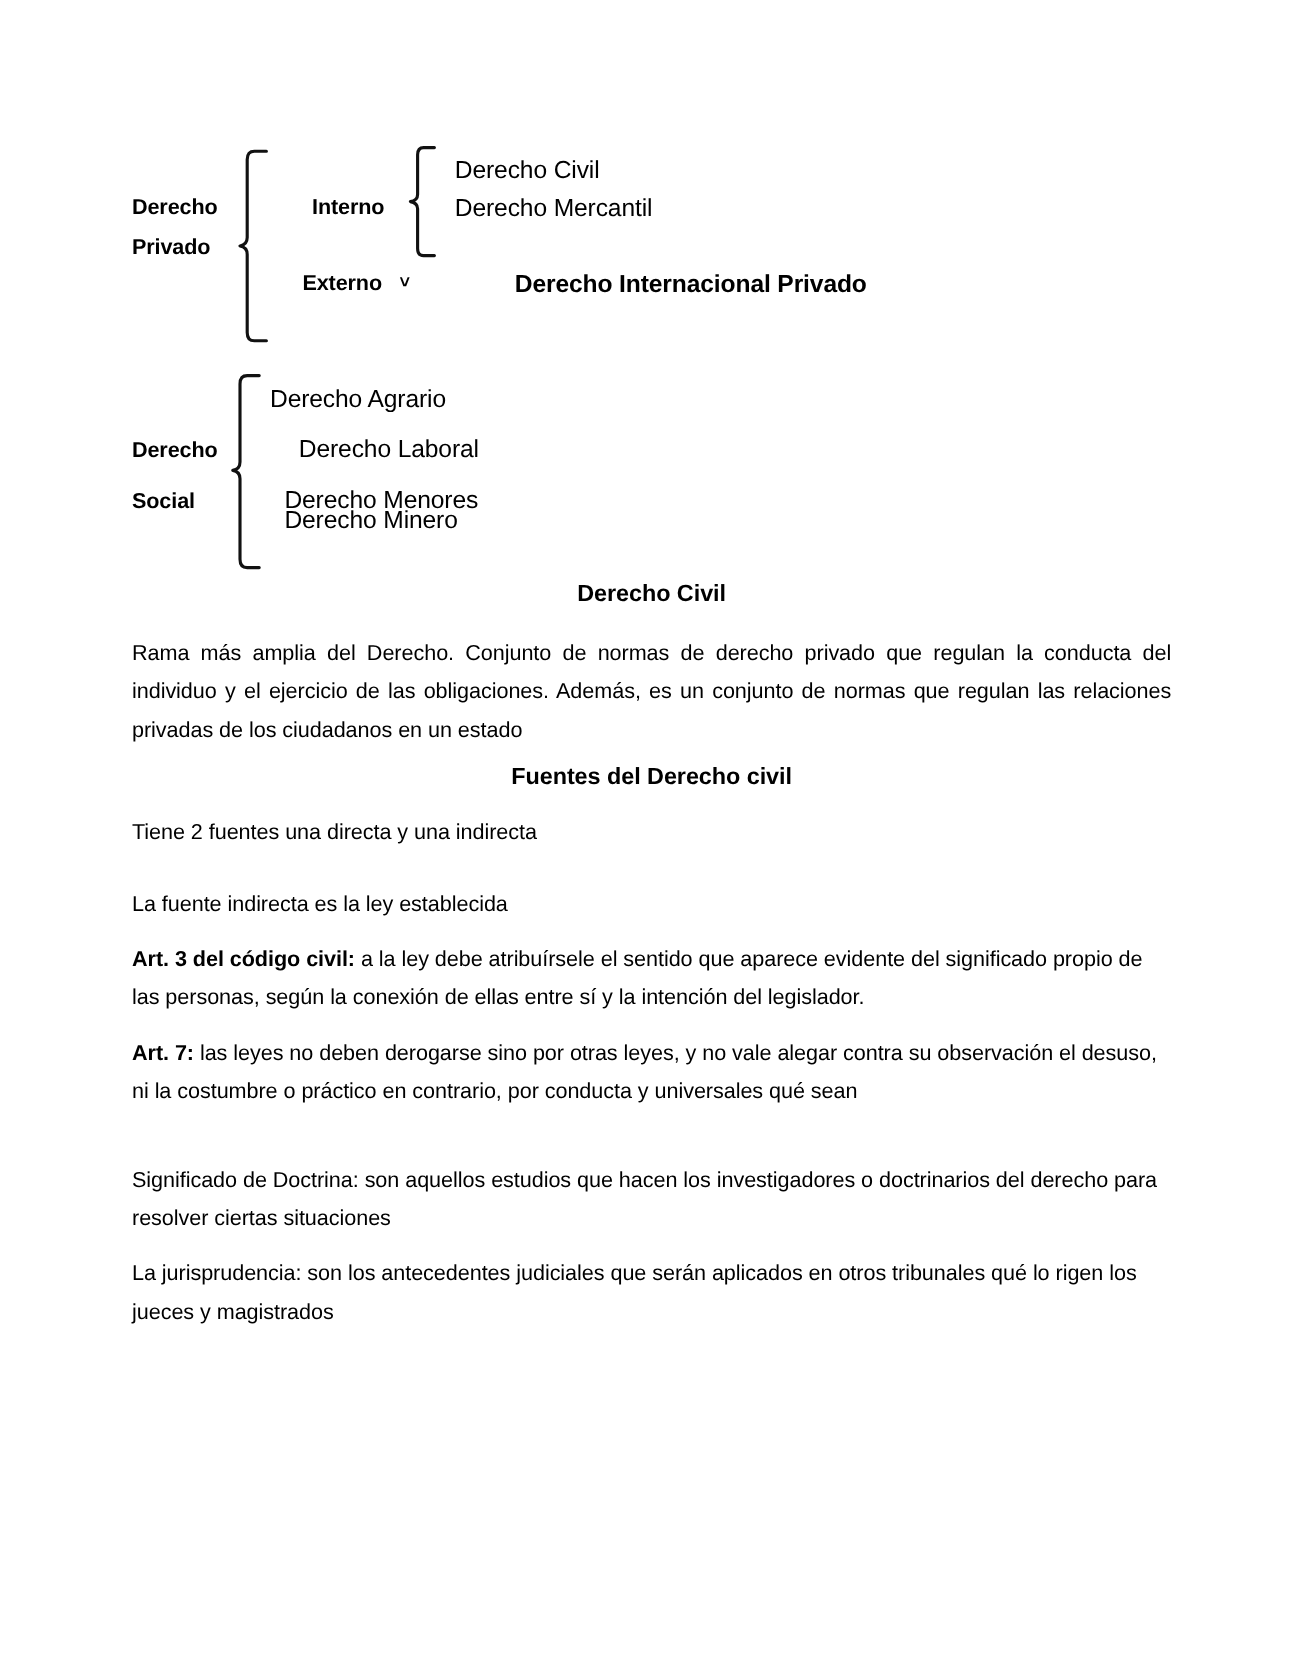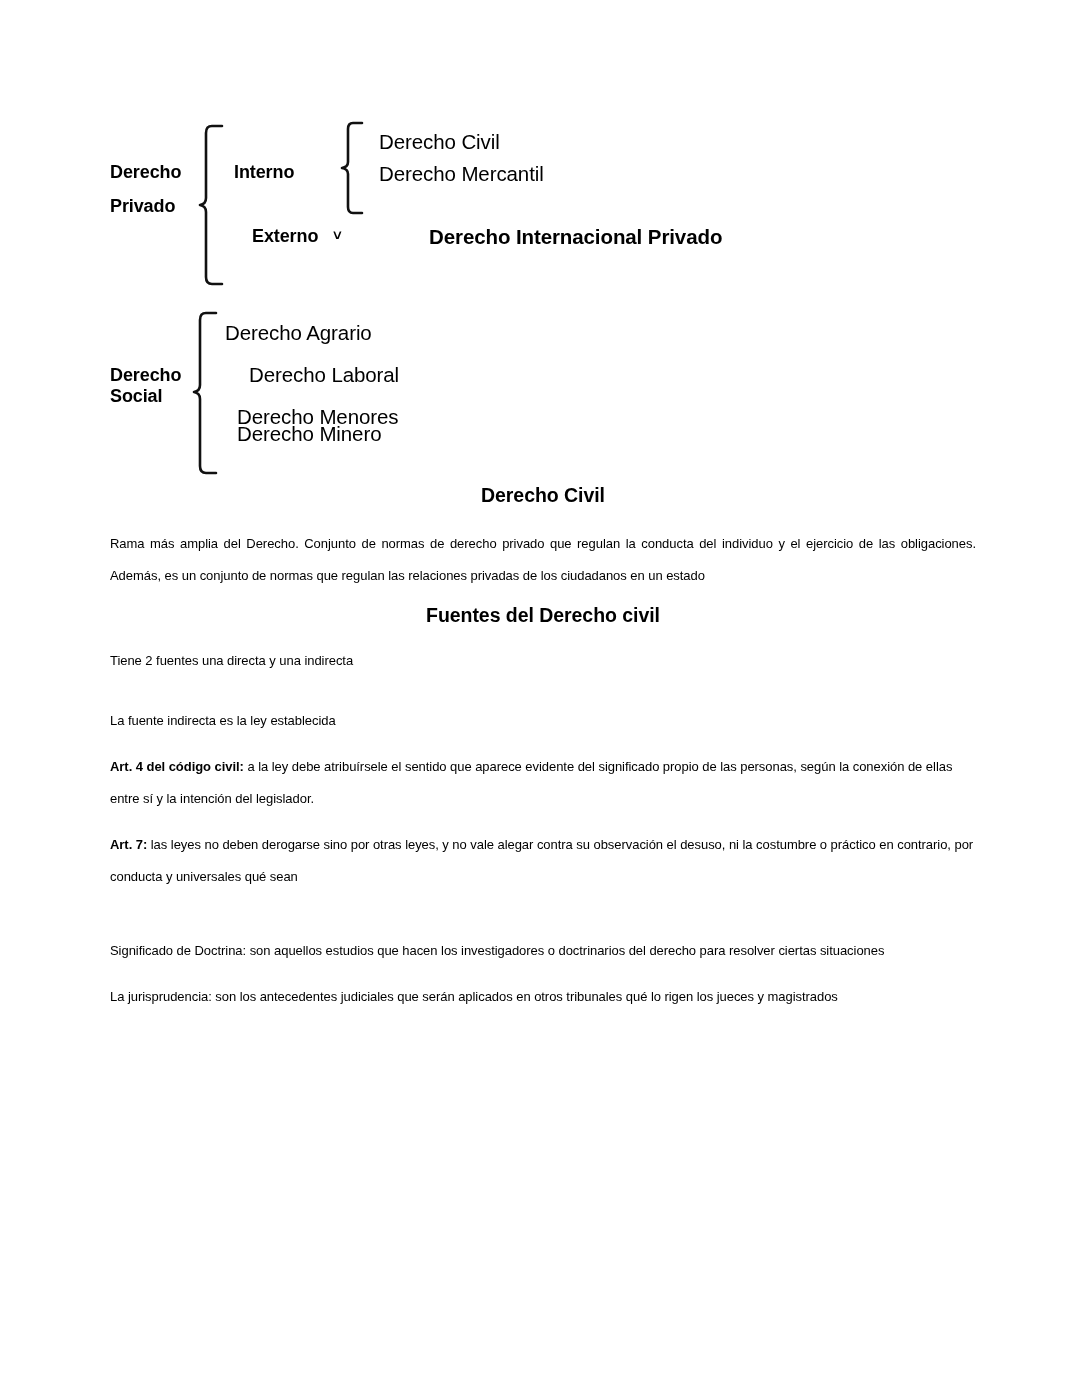--- a/index.html
+++ b/index.html
@@ -71,21 +71,21 @@
   }
   .heading {
     text-align: center;
     font-weight: bold;
     font-size: 19.5px;
     line-height: 1;
     margin: 0 0 0 0;
     letter-spacing: -0.05px;
   }
   .para {
-    font-size: 13px;
+    font-size: 18px;
     line-height: 32px;
     margin: 0;
     letter-spacing: -0.05px;
   }
   .para.justify {
     text-align: justify;
     text-align-last: left;
   }
   .para b { font-weight: bold; }
   .spacer-14 { height: 14px; }
@@ -102,41 +102,41 @@
 
     <div class="dg-label" style="left:110px; top:163px;">Derecho</div>
     <div class="dg-label" style="left:110px; top:197px;">Privado</div>
 
     <div class="brace" style="left:198px; top:124px;">
       <svg width="26" height="162" viewBox="0 0 26 162">
         <path d="M24 2 L14 2 Q8 2 8 9 L8 74 Q8 80 2 81 Q8 82 8 88 L8 153 Q8 160 14 160 L24 160" fill="none" stroke="#111111" stroke-width="2.6" stroke-linecap="round" stroke-linejoin="round"></path>
       </svg>
     </div>
 
-    <div class="dg-label" style="left:234px; top:163px;">Interno</div>
+    <div class="dg-label" style="left:260px; top:163px;">Interno</div>
 
     <div class="dg-label" style="left:252px; top:227px;">Externo</div>
     <div class="caret" style="left:333px; top:228px;">˅</div>
 
     <div class="brace" style="left:340px; top:121px;">
       <svg width="24" height="94" viewBox="0 0 24 94">
         <path d="M22 2 L13 2 Q8 2 8 8 L8 41 Q8 46 2 47 Q8 48 8 53 L8 86 Q8 92 13 92 L22 92" fill="none" stroke="#111111" stroke-width="2.6" stroke-linecap="round" stroke-linejoin="round"></path>
       </svg>
     </div>
 
     <div class="dg-leaf" style="left:379px; top:132px;">Derecho Civil</div>
     <div class="dg-leaf" style="left:379px; top:164px;">Derecho Mercantil</div>
 
     <div class="dg-leaf" style="left:429px; top:227px;font-weight:bold;">Derecho Internacional Privado</div>
   </div>
 
   <div class="diagram">
 
     <div class="dg-label" style="left:110px; top:366px;">Derecho</div>
-    <div class="dg-label" style="left:110px; top:387px;">Social</div>
+    <div class="dg-label" style="left:110px; top:408px;">Social</div>
 
     <div class="brace" style="left:192px; top:311px;">
       <svg width="26" height="164" viewBox="0 0 26 164">
         <path d="M24 2 L14 2 Q8 2 8 9 L8 74 Q8 80 2 81 Q8 82 8 88 L8 155 Q8 162 14 162 L24 162" fill="none" stroke="#111111" stroke-width="2.6" stroke-linecap="round" stroke-linejoin="round"></path>
       </svg>
     </div>
 
     <div class="dg-leaf" style="left:225px; top:323px;">Derecho Agrario</div>
     <div class="dg-leaf" style="left:237px; top:365px;margin-left:12px;">Derecho Laboral</div>
     <div class="dg-leaf" style="left:237px; top:407px;">Derecho Menores</div>
@@ -161,21 +161,21 @@
 
     <div class="spacer-14"></div>
 
 
     <div class="spacer-14"></div>
 
     <p class="para">La fuente indirecta es la ley establecida</p>
 
     <div class="spacer-14"></div>
 
-    <p class="para"><b>Art. 4 del código civil:</b><span> a la ley debe atribuírsele el sentido que aparece evidente del significado propio de las personas, según la conexión de ellas entre sí y la intención del legislador.</span></p>
+    <p class="para"><b>Art. 3 del código civil:</b><span> a la ley debe atribuírsele el sentido que aparece evidente del significado propio de las personas, según la conexión de ellas entre sí y la intención del legislador.</span></p>
 
     <div class="spacer-14"></div>
 
     <p class="para"><b>Art. 7:</b><span> las leyes no deben derogarse sino por otras leyes, y no vale alegar contra su observación el desuso, ni la costumbre o práctico en contrario, por conducta y universales qué sean</span></p>
 
     <div class="spacer-14"></div>
 
 
     <div class="spacer-14"></div>
 

